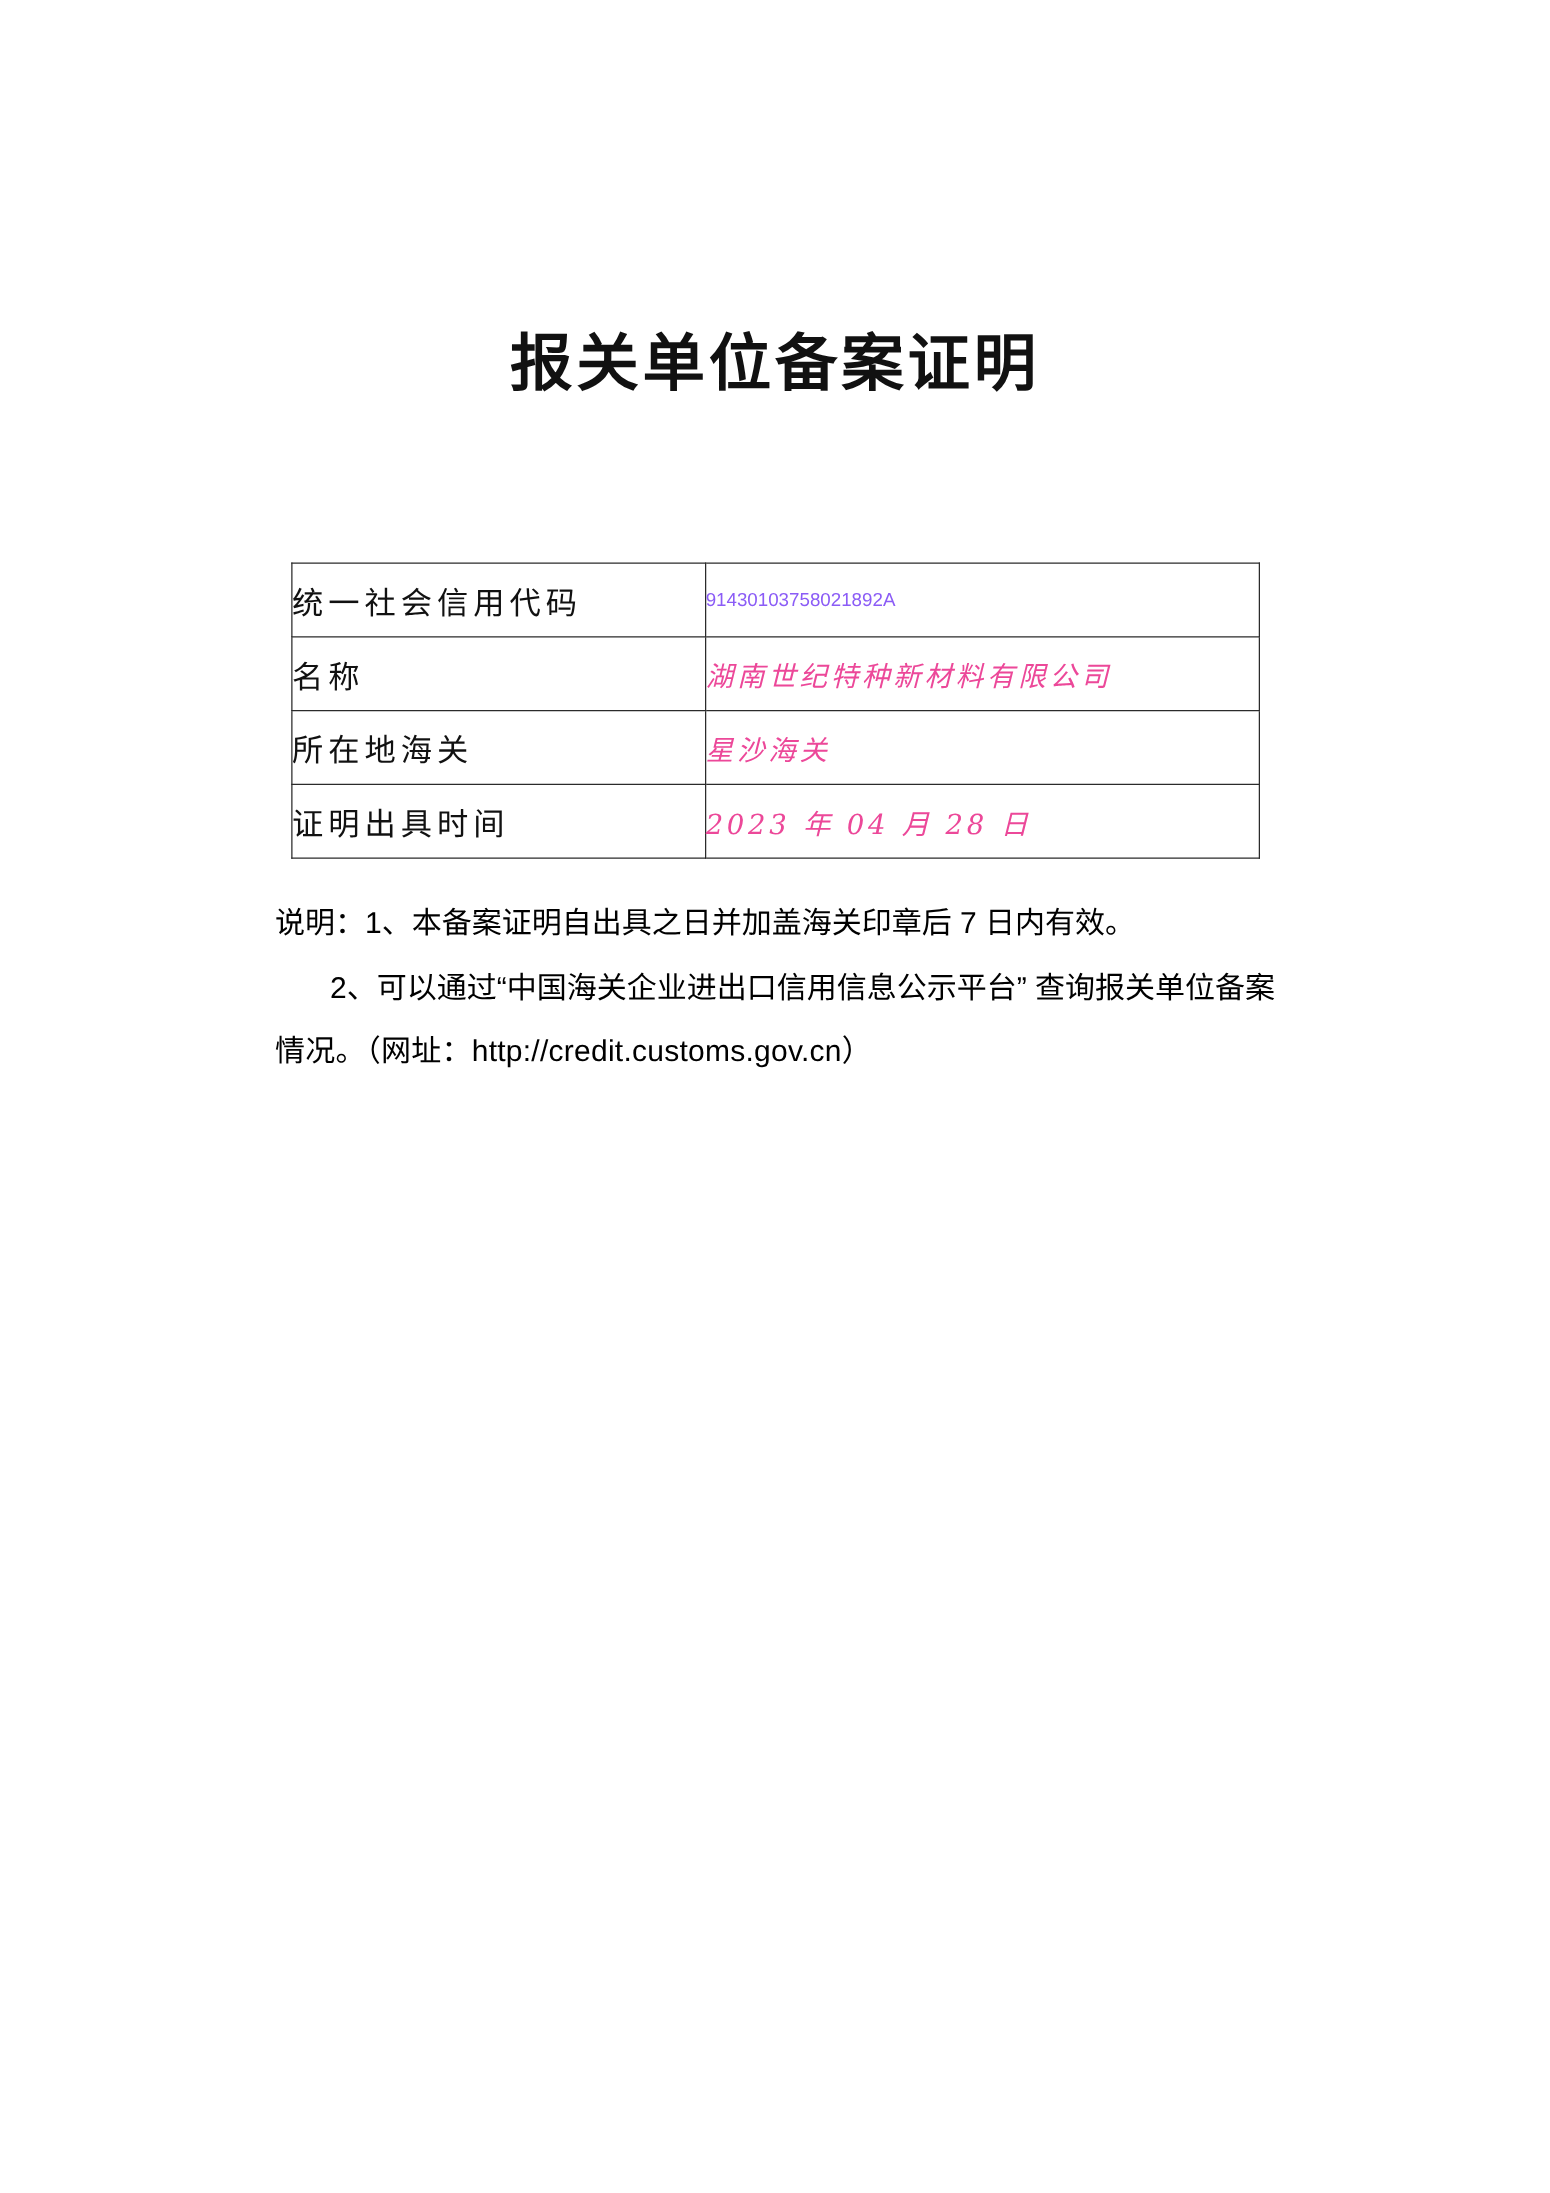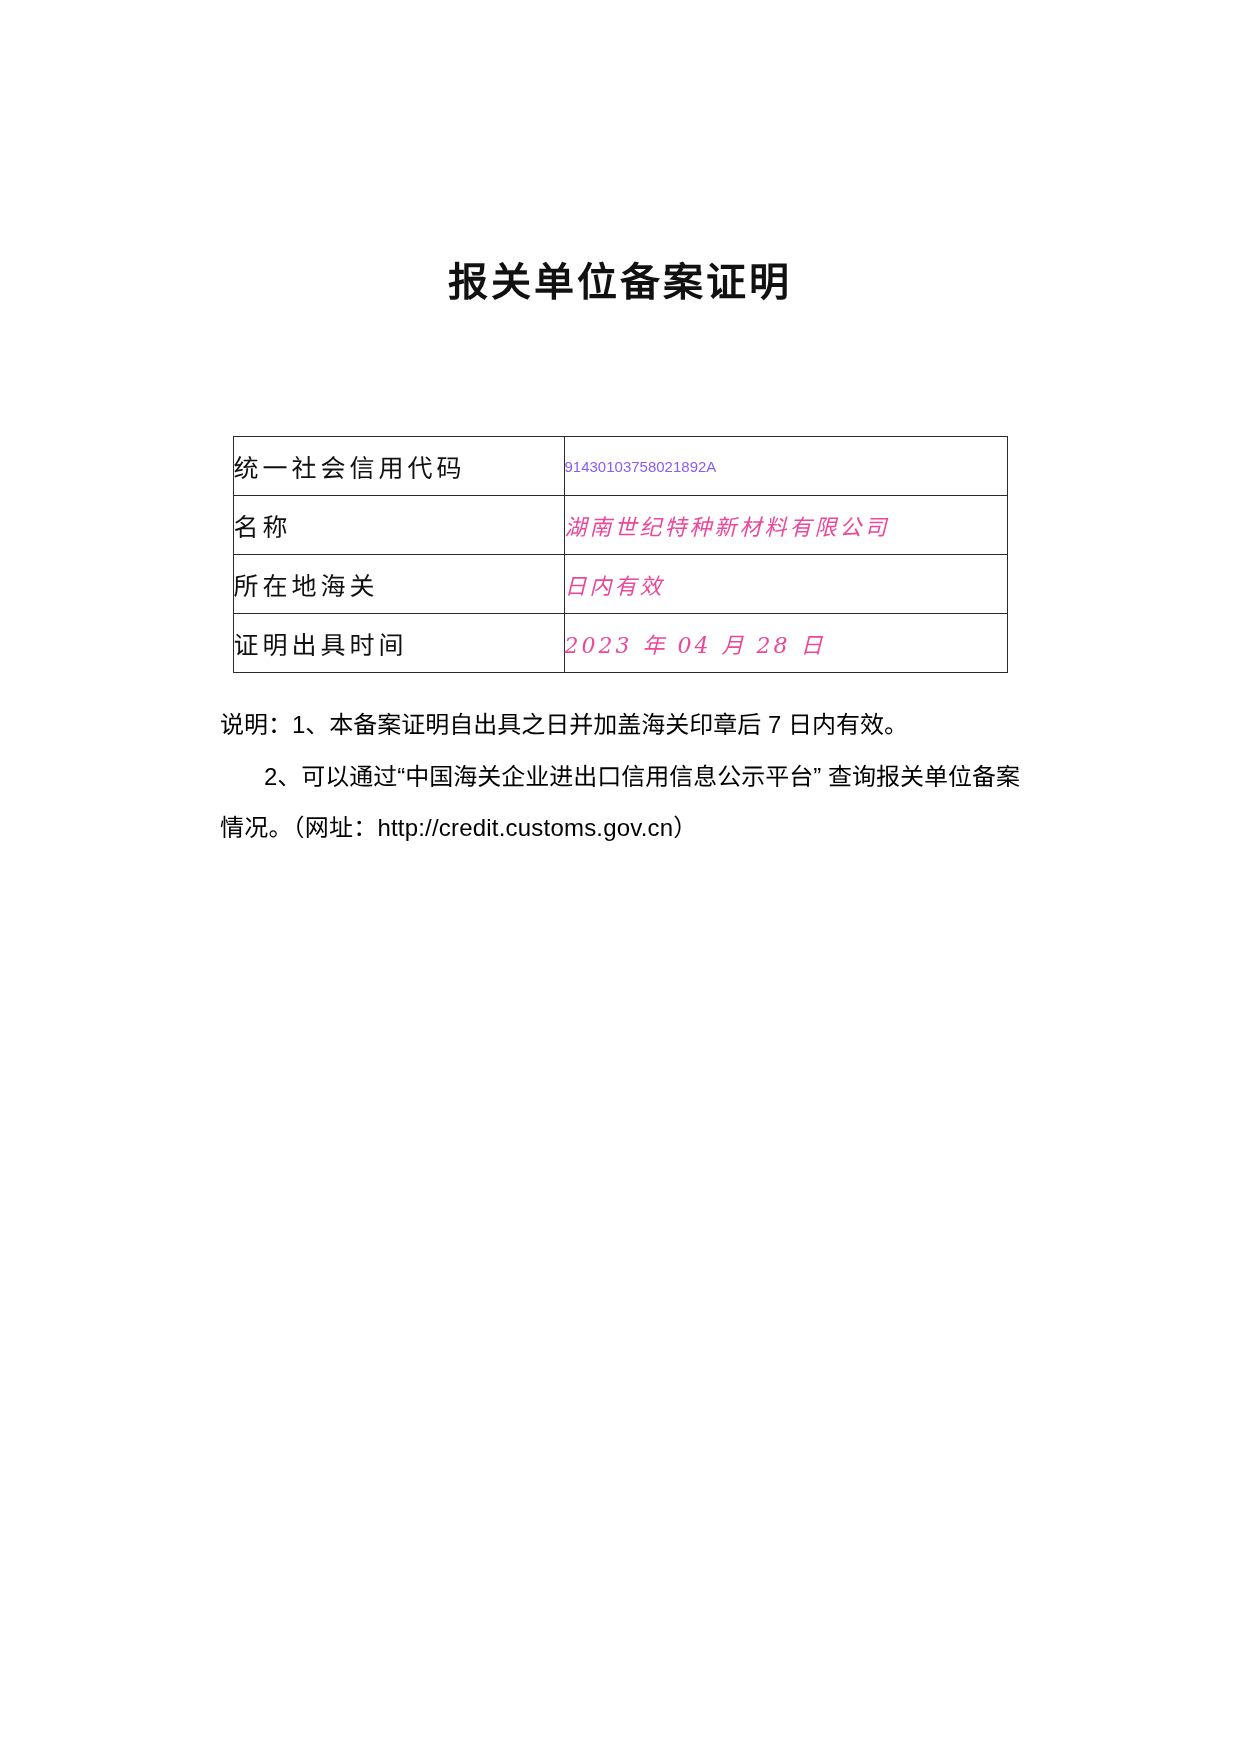--- a/index.html
+++ b/index.html
@@ -16,21 +16,21 @@
     overflow: hidden;
   }
   .page {
     position: absolute;
     inset: 0;
     padding: 0;
   }
   .doc-title {
     text-align: center;
     font-family: "Liberation Sans", "DejaVu Sans", sans-serif;
-    font-size: 40px;
+    font-size: 50px;
     font-weight: 700;
     letter-spacing: 3px;
     margin-top: 250px;
     color: #111;
   }
   .info-table {
     width: 775px;
     margin: 128px auto 0 auto;
     border-collapse: collapse;
     table-layout: fixed;
@@ -98,21 +98,21 @@
       <tr>
         <td class="cell-label">统一社会信用代码</td>
         <td class="cell-value">91430103758021892A</td>
       </tr>
       <tr>
         <td class="cell-label">名称</td>
         <td class="cell-value handwritten">湖南世纪特种新材料有限公司</td>
       </tr>
       <tr>
         <td class="cell-label">所在地海关</td>
-        <td class="cell-value handwritten">日内有效</td>
+        <td class="cell-value handwritten">星沙海关</td>
       </tr>
       <tr>
         <td class="cell-label">证明出具时间</td>
         <td class="cell-value handwritten">2023 年 04 月 28 日</td>
       </tr>
     </tbody>
   </table>
 
   <div class="notes">
     <span class="note-line note-1"><span>说明：</span><span>1、本备案证明自出具之日并加盖海关印章后 7 日内有效。</span></span>

